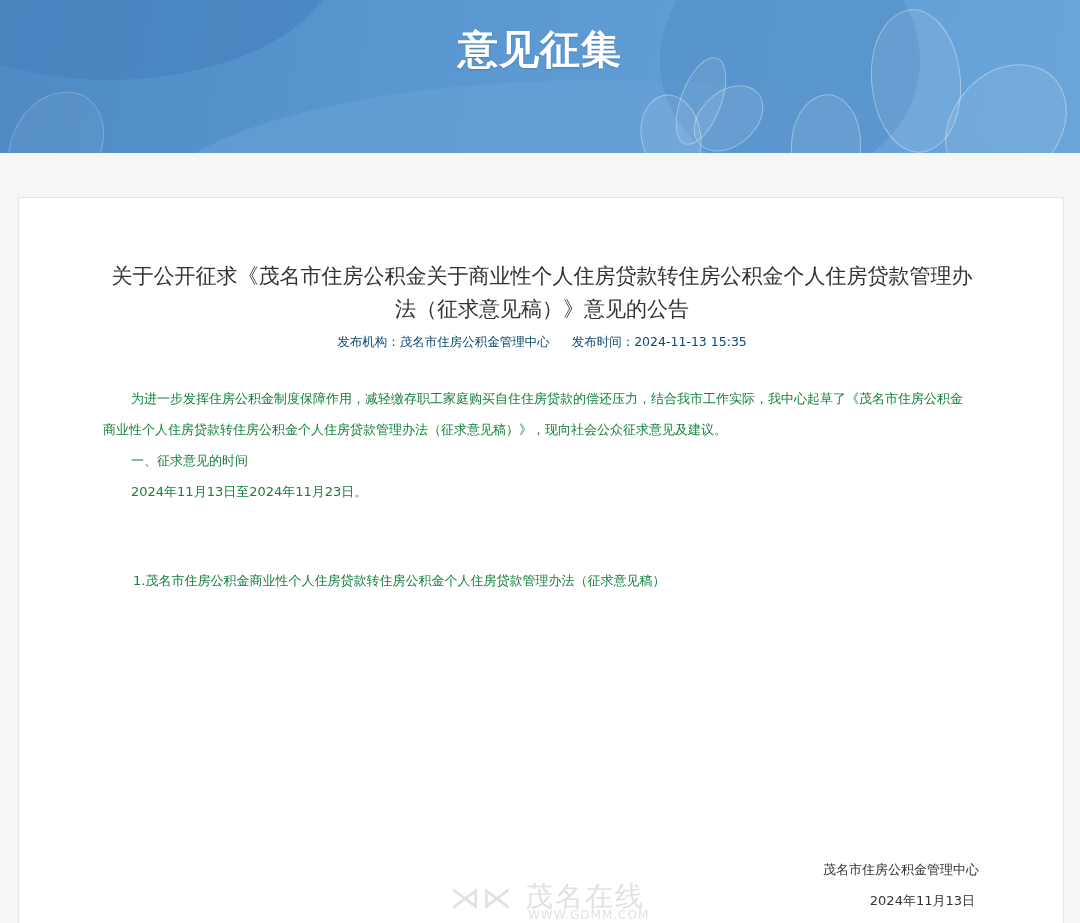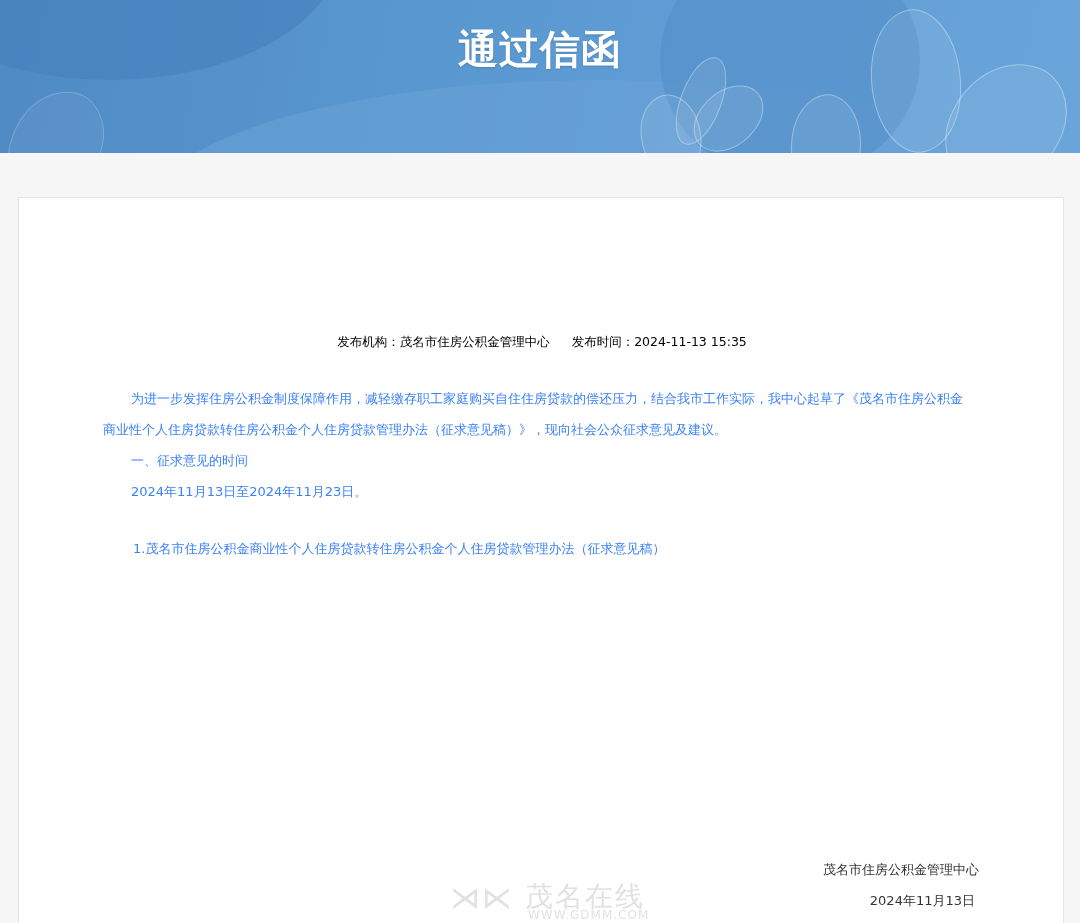--- a/index.html
+++ b/index.html
@@ -43,31 +43,31 @@
     position: absolute; left: 18px; top: 197px; width: 1046px; height: 740px;
     background: #fff; border: 1px solid #e6e6e6; box-sizing: border-box;
   }
   .title {
     position: absolute; left: 90px; width: 866px; top: 62px;
     text-align: center; font-size: 21px; line-height: 33px; color: #333;
     font-family: "DejaVu Sans", sans-serif;
   }
   .meta {
     position: absolute; left: 0; width: 1046px; top: 136px;
-    text-align: center; font-size: 12.5px; color: #000000;
+    text-align: center; font-size: 12.5px; color: #0c4a6e;
   }
   .meta span + span { margin-left: 18px; }
   .body {
     position: absolute; left: 84px; width: 870px; top: 185px;
-    font-size: 13px; line-height: 31px; color: #3b82f6;
+    font-size: 13px; line-height: 31px; color: #15803d;
   }
   .body p { margin: 0; text-indent: 28px; }
   .body .gap { height: 26px; }
   .body p.noindent { text-indent: 0; }
-  .body p.att { text-indent: 0; padding-left: 30px; }
+  .body p.att { text-indent: 0; padding-left: 30px; margin-top: 32px; }
   .sign {
     position: absolute; right: 84px; top: 656px; text-align: right;
     font-size: 13px; line-height: 31px; color: #333;
   }
   .sign .date { padding-right: 4px; text-align: right; }
   .watermark {
     position: absolute; left: 440px; top: 880px; width: 205px; height: 43px;
     color: rgba(200,200,200,.55); font-size: 28px; letter-spacing: 2px;
     font-family: "DejaVu Sans", sans-serif;
   }
@@ -82,24 +82,25 @@
   <div class="wave1"></div>
   <div class="wave2"></div>
   <div class="wave3"></div>
   <div class="petal" style="left:640px;top:95px;width:60px;height:80px;transform:rotate(-25deg);"></div>
   <div class="petal" style="left:680px;top:55px;width:40px;height:90px;transform:rotate(15deg);"></div>
   <div class="petal" style="left:700px;top:80px;width:55px;height:75px;transform:rotate(35deg);"></div>
   <div class="petal" style="left:870px;top:10px;width:90px;height:140px;transform:rotate(-15deg);"></div>
   <div class="petal" style="left:950px;top:60px;width:110px;height:130px;transform:rotate(20deg);"></div>
   <div class="petal" style="left:790px;top:95px;width:70px;height:100px;transform:rotate(-10deg);"></div>
   <div class="petal" style="left:10px;top:90px;width:90px;height:110px;transform:rotate(10deg);opacity:.6;"></div>
-  <div class="banner-title">通过信函</div>
+  <div class="banner-title">意见征集</div>
 </div>
 
 <div class="card">
+  <div class="title">关于公开征求《茂名市住房公积金关于商业性个人住房贷款转住房公积金个人住房贷款管理办法（征求意见稿）》意见的公告</div>
 
   <div class="meta">
     <span><span>发布机构：</span><span style="margin-left:0">茂名市住房公积金管理中心</span></span>
     <span><span>发布时间：</span><span style="margin-left:0">2024-11-13 15:35</span></span>
   </div>
 
   <div class="body">
     <p>为进一步发挥住房公积金制度保障作用，减轻缴存职工家庭购买自住住房贷款的偿还压力，结合我市工作实际，我中心起草了《茂名市住房公积金商业性个人住房贷款转住房公积金个人住房贷款管理办法（征求意见稿）》，现向社会公众征求意见及建议。</p>
     <p>一、征求意见的时间</p>
     <p>2024年11月13日至2024年11月23日。</p>

